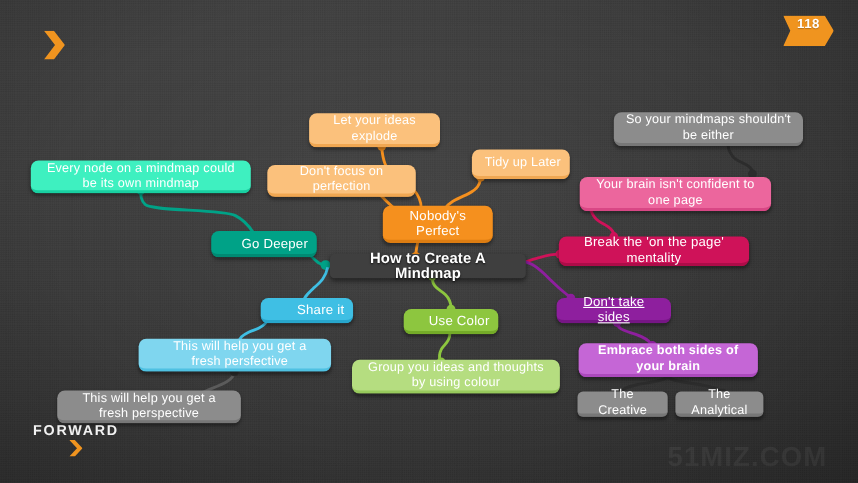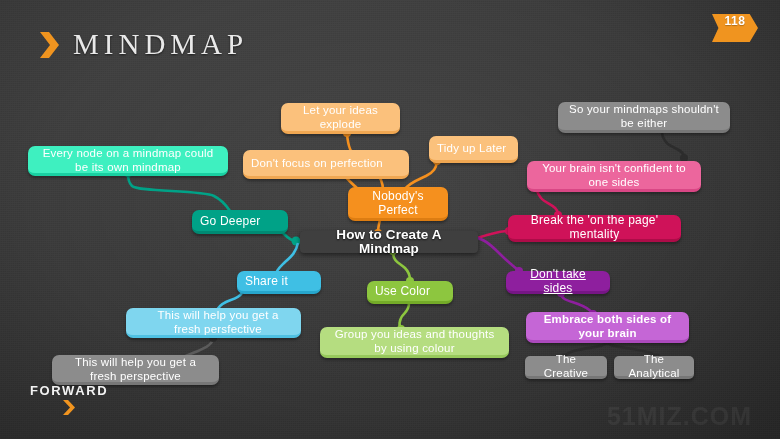--- a/index.html
+++ b/index.html
@@ -97,21 +97,21 @@
     pointer-events: none;
   }
 
   
   .node {
     position: absolute;
     box-sizing: border-box;
     border-radius: 7px;
     display: flex;
     align-items: center;
-    justify-content: flex-start;
+    justify-content: flex-end;
     text-align: center;
     color: #ffffff;
     font-size: 11.5px;
     line-height: 14px;
     padding: 4px 8px;
     letter-spacing: 0.2px;
     box-shadow: 0 2px 3px rgba(0,0,0,0.35);
   }
   .node.parent {
     font-size: 12px;
@@ -125,21 +125,20 @@
 </style>
 </head>
 <body>
 
 <div id="slide">
 
   <div id="header-title">
     <svg id="brand-chevron-icon" viewBox="0 0 19 26">
       <polygon points="0,0 9,0 19,13 9,26 0,26 10,13" fill="#f0941f"></polygon>
     </svg>
-    <span id="title-text">MINDMAP</span>
   </div>
 
   <div id="page-badge">
     <span>118</span>
   </div>
 
   <svg id="connectors" viewBox="0 0 780 439">
 
     <path d="M378,233 C378,225 380,220 382,212" stroke="#f5901e" stroke-width="2.6" fill="none"></path>
     <circle cx="378" cy="233" r="4" fill="#f5901e"></circle>
@@ -207,21 +206,21 @@
   </div>
 
   <div class="node parent" style="left:348px; top:187px; width:100px; height:34px; background:#f5901e; border-bottom:3px solid #dd7d12;">
     <span>Nobody's Perfect</span>
   </div>
 
   <div class="node" style="left:281px; top:103px; width:119px; height:31px; background:#fbc17c; border-bottom:3px solid #f0a752;">
     <span>Let your ideas explode</span>
   </div>
 
-  <div class="node" style="left:243px; top:150px; width:166px; height:29px; background:#fbc17c; border-bottom:3px solid #f0a752;">
+  <div class="node" style="left:243px; top:150px; width:135px; height:29px; background:#fbc17c; border-bottom:3px solid #f0a752;">
     <span>Don't focus on perfection</span>
   </div>
 
   <div class="node" style="left:429px; top:136px; width:89px; height:27px; background:#fbc17c; border-bottom:3px solid #f0a752;">
     <span>Tidy up Later</span>
   </div>
 
   <div class="node parent" style="left:192px; top:210px; width:96px; height:24px; background:#00a287; border-bottom:3px solid #008a73;">
     <span>Go Deeper</span>
   </div>
@@ -248,21 +247,21 @@
 
   <div class="node parent" style="left:508px; top:215px; width:173px; height:27px; background:#cf1259; border-bottom:3px solid #ad0c48;">
     <span>Break the 'on the page' mentality</span>
   </div>
 
   <div class="node" style="left:320px; top:327px; width:189px; height:31px; background:#b5dd80; border-bottom:3px solid #97c95c;">
     <span>Group you ideas and thoughts by using colour</span>
   </div>
 
   <div class="node" style="left:527px; top:161px; width:174px; height:31px; background:#ec669d; border-bottom:3px solid #d94785;">
-    <span>Your brain isn't confident to one sides</span>
+    <span>Your brain isn't confident to one page</span>
   </div>
 
   <div class="node" style="left:558px; top:102px; width:172px; height:31px; background:#8c8c8c; border-bottom:3px solid #777777;">
     <span>So your mindmaps shouldn't be either</span>
   </div>
 
   <div class="node parent" style="left:506px; top:271px; width:104px; height:23px; background:#8e1f9e; border-bottom:3px solid #761685;text-decoration:underline;">
     <span>Don't take sides</span>
   </div>
 

